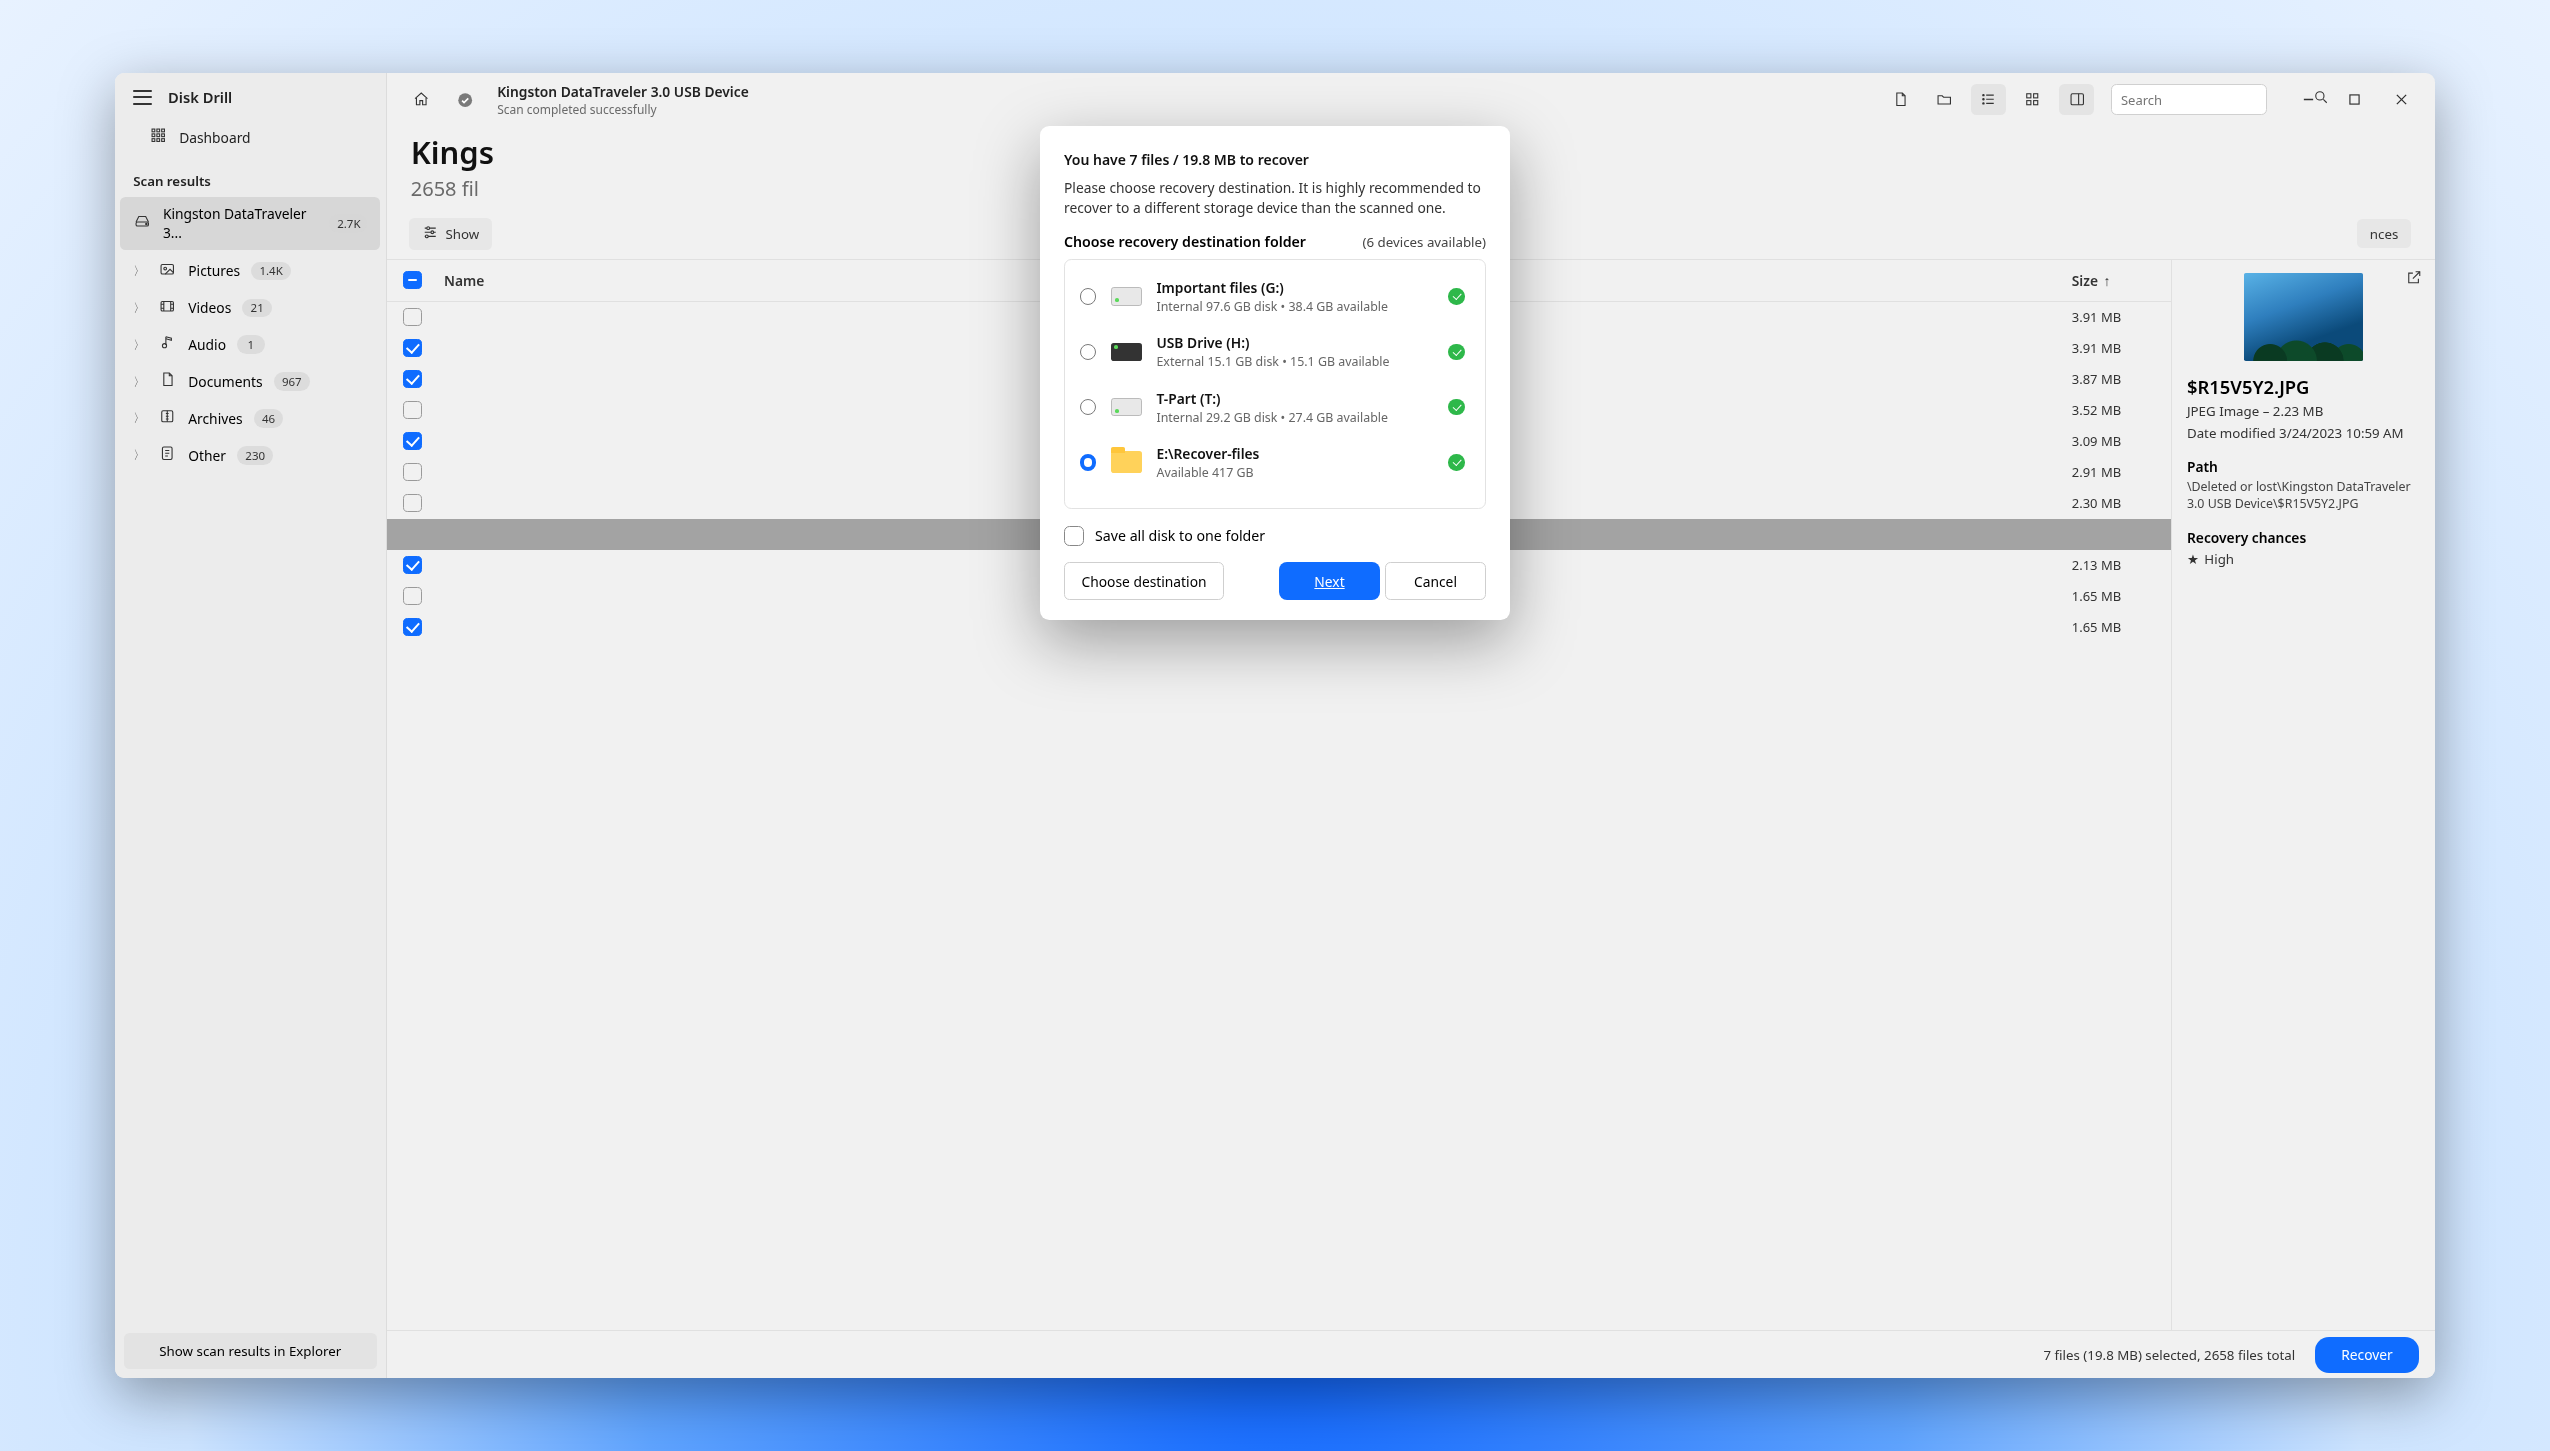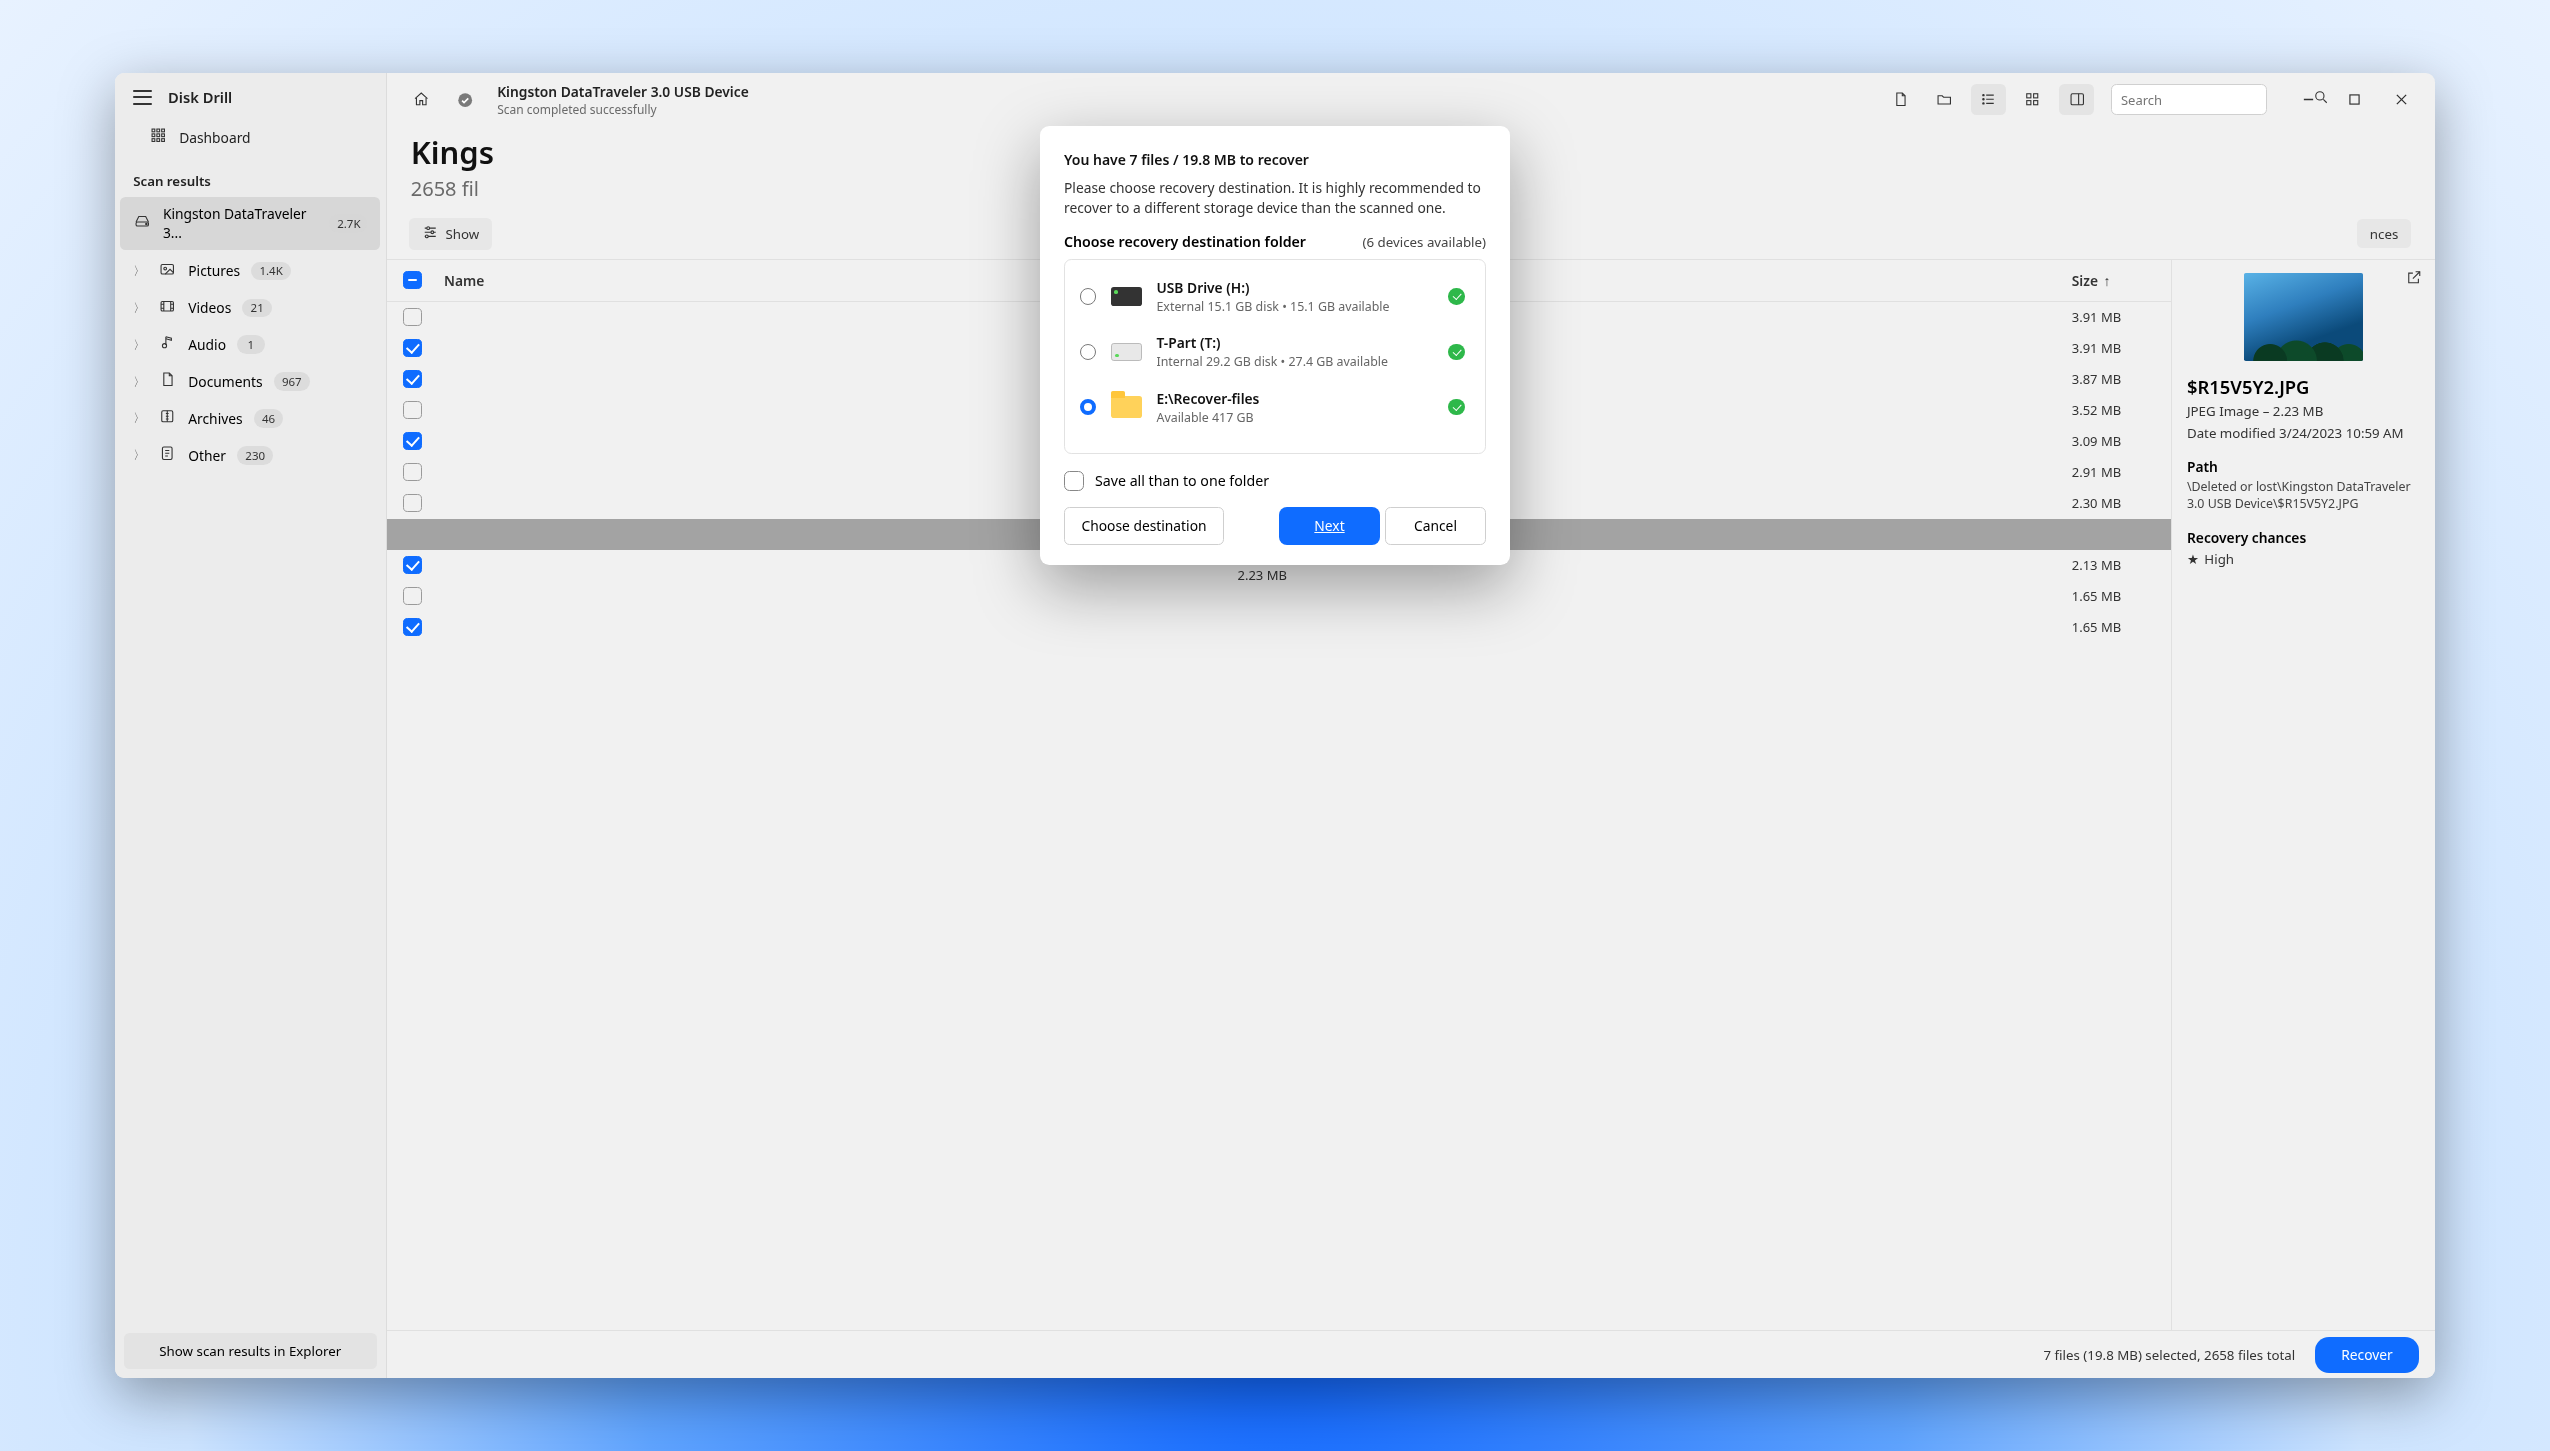--- a/index.html
+++ b/index.html
@@ -462,20 +462,29 @@
     <div class="dialog">
       <div class="dlg-title">You have 7 files / 19.8 MB to recover</div>
       <div class="dlg-body">Please choose recovery destination. It is highly recommended to recover to a different storage device than the scanned one.</div>
       <div class="dlg-sub-row">
         <div class="dlg-sub">Choose recovery destination folder</div>
         <div class="dlg-avail">(6 devices available)</div>
       </div>
       <div class="dest-list" id="dest-list">
           <div class="dest-row">
             <div class="radio"></div>
+            <div class="drive-ico internal"></div>
+            <div class="dest-text">
+              <div class="dest-name">Important files (G:)</div>
+              <div class="dest-sub">Internal 97.6 GB disk • 38.4 GB available</div>
+            </div>
+            <div class="ok-badge"></div>
+          </div>
+          <div class="dest-row">
+            <div class="radio"></div>
             <div class="drive-ico"></div>
             <div class="dest-text">
               <div class="dest-name">USB Drive (H:)</div>
               <div class="dest-sub">External 15.1 GB disk • 15.1 GB available</div>
             </div>
             <div class="ok-badge"></div>
           </div>
           <div class="dest-row">
             <div class="radio"></div>
             <div class="drive-ico internal"></div>
@@ -490,21 +499,21 @@
             <div class="folder-ico"></div>
             <div class="dest-text">
               <div class="dest-name">E:\Recover-files</div>
               <div class="dest-sub">Available 417 GB</div>
             </div>
             <div class="ok-badge"></div>
           </div>
         </div>
       <div class="save-one-row">
         <div class="cb-big"></div>
-        <span>Save all than to one folder</span>
+        <span>Save all disk to one folder</span>
       </div>
       <div class="dlg-btn-row">
         <button class="btn-outline">Choose destination</button>
         <div class="spacer"></div>
         <button class="btn-primary">Next</button>
         <button class="btn-outline wide">Cancel</button>
       </div>
     </div>
   </div>
 

